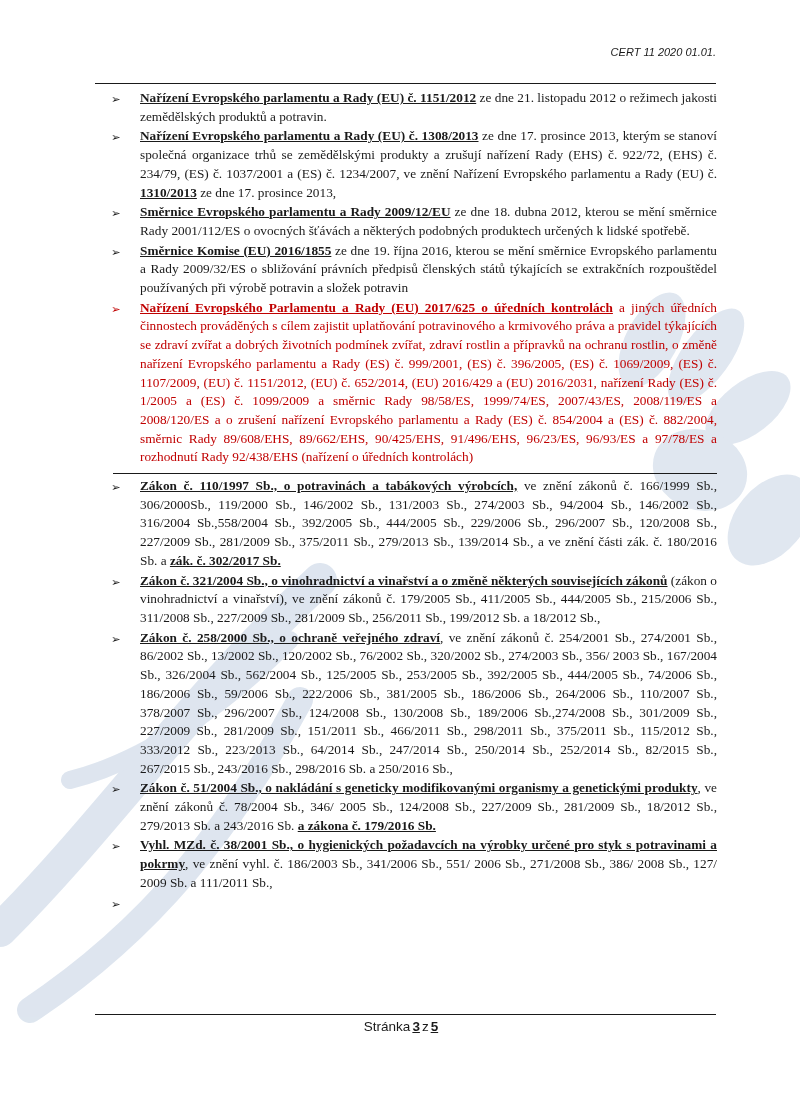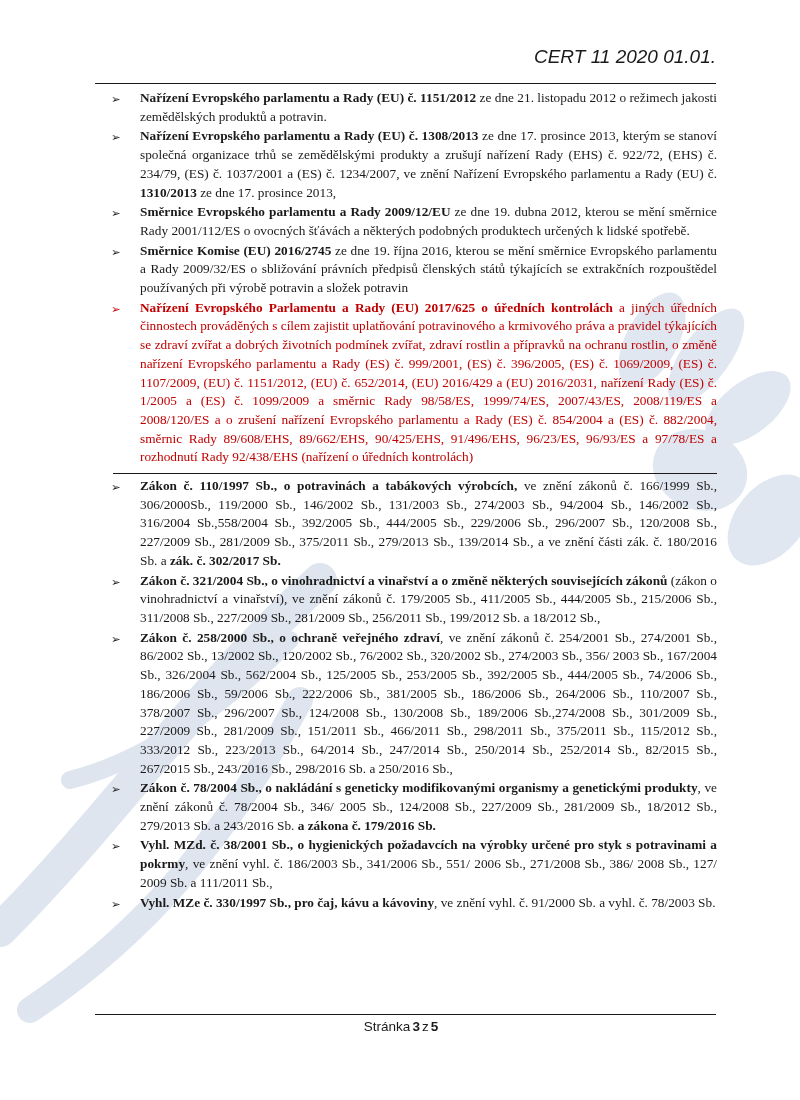--- a/index.html
+++ b/index.html
@@ -1,27 +1,27 @@
 <!DOCTYPE html>
 <html><head>
 <meta charset="utf-8">
 <style>
   html,body{margin:0;padding:0;background:#fff;}
   .page{position:relative;width:800px;height:1100px;background:#ffffff;overflow:hidden;color:#1a1a1a;}
   .watermark{position:absolute;inset:0;z-index:0;pointer-events:none;}
   .layer{position:relative;z-index:1;}
-  .doc-header{position:absolute;top:46px;right:84px;font-family:"Liberation Sans",sans-serif;font-style:italic;font-size:19px;color:#1a1a1a;}
+  .doc-header{position:absolute;top:46px;right:84px;font-family:"Liberation Sans",sans-serif;font-style:italic;font-size:11px;color:#1a1a1a;}
   .header-rule{position:absolute;top:83px;left:95px;width:621px;border-top:1.6px solid #1a1a1a;}
   .content{position:absolute;top:89px;left:95px;width:622px;font-family:"Liberation Serif",serif;font-size:13.3px;line-height:18.7px;text-align:justify;}
   ul.leg-list{list-style:none;margin:0;padding:0;}
   li.item{position:relative;padding-left:45px;margin:0 0 1px 0;}
   li.item .bullet{position:absolute;left:16px;top:1px;font-size:11.5px;font-family:"DejaVu Sans",sans-serif;color:#1a1a1a;}
   li.item.red{color:#C00000;}
   li.item.red .bullet{color:#C00000;}
-  strong{font-weight:bold;}
+  strong{font-weight:bold;text-decoration:underline;}
   .section-divider{border-top:1.4px solid #1a1a1a;margin:6px 0 3px 18px;}
   .footer-rule{position:absolute;left:95px;top:1014px;width:621px;border-top:1.6px solid #1a1a1a;}
   .footer-text{position:absolute;top:1019px;left:0;width:800px;text-align:center;font-family:"Liberation Sans",sans-serif;font-size:13.5px;color:#1a1a1a;}
   .footer-text span{margin:11px 2px;}
 </style>
 </head>
 <body>
 
 <div class="page">
 
@@ -41,32 +41,32 @@
   </svg>
 
   <div class="layer">
     <div class="doc-header">CERT 11 2020 01.01.</div>
     <div class="header-rule"></div>
 
     <div class="content">
       <ul class="leg-list">
           <li class="item"><span class="bullet">➢</span><span class="txt"><strong>Nařízení Evropského parlamentu a Rady (EU) č. 1151/2012</strong><span> ze dne 21. listopadu 2012 o režimech jakosti zemědělských produktů a potravin.</span></span></li>
           <li class="item"><span class="bullet">➢</span><span class="txt"><strong>Nařízení Evropského parlamentu a Rady (EU) č. 1308/2013</strong><span> ze dne 17. prosince 2013, kterým se stanoví společná organizace trhů se zemědělskými produkty a zrušují nařízení Rady (EHS) č. 922/72, (EHS) č. 234/79, (ES) č. 1037/2001 a (ES) č. 1234/2007, ve znění Nařízení Evropského parlamentu a Rady (EU) č. </span><strong>1310/2013</strong><span> ze dne 17. prosince 2013,</span></span></li>
-          <li class="item"><span class="bullet">➢</span><span class="txt"><strong>Směrnice Evropského parlamentu a Rady 2009/12/EU</strong><span> ze dne 19. dubna 2012, kterou se mění směrnice Rady 2001/112/ES o ovocných šťávách a některých podobných produktech určených k lidské spotřebě.</span></span></li>
-          <li class="item"><span class="bullet">➢</span><span class="txt"><strong>Směrnice Komise (EU) 2016/2745</strong><span> ze dne 19. října 2016, kterou se mění směrnice Evropského parlamentu a Rady 2009/32/ES o sbližování právních předpisů členských států týkajících se extrakčních rozpouštědel používaných při výrobě potravin a složek potravin</span></span></li>
+          <li class="item"><span class="bullet">➢</span><span class="txt"><strong>Směrnice Evropského parlamentu a Rady 2009/12/EU</strong><span> ze dne 18. dubna 2012, kterou se mění směrnice Rady 2001/112/ES o ovocných šťávách a některých podobných produktech určených k lidské spotřebě.</span></span></li>
+          <li class="item"><span class="bullet">➢</span><span class="txt"><strong>Směrnice Komise (EU) 2016/1855</strong><span> ze dne 19. října 2016, kterou se mění směrnice Evropského parlamentu a Rady 2009/32/ES o sbližování právních předpisů členských států týkajících se extrakčních rozpouštědel používaných při výrobě potravin a složek potravin</span></span></li>
           <li class="item red"><span class="bullet">➢</span><span class="txt"><strong>Nařízení Evropského Parlamentu a Rady (EU) 2017/625 o úředních kontrolách</strong><span> a jiných úředních činnostech prováděných s cílem zajistit uplatňování potravinového a krmivového práva a pravidel týkajících se zdraví zvířat a dobrých životních podmínek zvířat, zdraví rostlin a přípravků na ochranu rostlin, o změně nařízení Evropského parlamentu a Rady (ES) č. 999/2001, (ES) č. 396/2005, (ES) č. 1069/2009, (ES) č. 1107/2009, (EU) č. 1151/2012, (EU) č. 652/2014, (EU) 2016/429 a (EU) 2016/2031, nařízení Rady (ES) č. 1/2005 a (ES) č. 1099/2009 a směrnic Rady 98/58/ES, 1999/74/ES, 2007/43/ES, 2008/119/ES a 2008/120/ES a o zrušení nařízení Evropského parlamentu a Rady (ES) č. 854/2004 a (ES) č. 882/2004, směrnic Rady 89/608/EHS, 89/662/EHS, 90/425/EHS, 91/496/EHS, 96/23/ES, 96/93/ES a 97/78/ES a rozhodnutí Rady 92/438/EHS (nařízení o úředních kontrolách)</span></span></li>
         </ul>
       <div class="section-divider"></div>
       <ul class="leg-list">
           <li class="item"><span class="bullet">➢</span><span class="txt"><strong>Zákon č. 110/1997 Sb., o potravinách a tabákových výrobcích,</strong><span> ve znění zákonů č. 166/1999 Sb., 306/2000Sb., 119/2000 Sb., 146/2002 Sb., 131/2003 Sb., 274/2003 Sb., 94/2004 Sb., 146/2002 Sb., 316/2004 Sb.,558/2004 Sb., 392/2005 Sb., 444/2005 Sb., 229/2006 Sb., 296/2007 Sb., 120/2008 Sb., 227/2009 Sb., 281/2009 Sb., 375/2011 Sb., 279/2013 Sb., 139/2014 Sb., a ve znění části zák. č. 180/2016 Sb. a </span><strong>zák. č. 302/2017 Sb.</strong></span></li>
           <li class="item"><span class="bullet">➢</span><span class="txt"><strong>Zákon č. 321/2004 Sb., o vinohradnictví a vinařství a o změně některých souvisejících zákonů</strong><span> (zákon o vinohradnictví a vinařství), ve znění zákonů č. 179/2005 Sb., 411/2005 Sb., 444/2005 Sb., 215/2006 Sb., 311/2008 Sb., 227/2009 Sb., 281/2009 Sb., 256/2011 Sb., 199/2012 Sb. a 18/2012 Sb.,</span></span></li>
           <li class="item"><span class="bullet">➢</span><span class="txt"><strong>Zákon č. 258/2000 Sb., o ochraně veřejného zdraví</strong><span>, ve znění zákonů č. 254/2001 Sb., 274/2001 Sb., 86/2002 Sb., 13/2002 Sb., 120/2002 Sb., 76/2002 Sb., 320/2002 Sb., 274/2003 Sb., 356/ 2003 Sb., 167/2004 Sb., 326/2004 Sb., 562/2004 Sb., 125/2005 Sb., 253/2005 Sb., 392/2005 Sb., 444/2005 Sb., 74/2006 Sb., 186/2006 Sb., 59/2006 Sb., 222/2006 Sb., 381/2005 Sb., 186/2006 Sb., 264/2006 Sb., 110/2007 Sb., 378/2007 Sb., 296/2007 Sb., 124/2008 Sb., 130/2008 Sb., 189/2006 Sb.,274/2008 Sb., 301/2009 Sb., 227/2009 Sb., 281/2009 Sb., 151/2011 Sb., 466/2011 Sb., 298/2011 Sb., 375/2011 Sb., 115/2012 Sb., 333/2012 Sb., 223/2013 Sb., 64/2014 Sb., 247/2014 Sb., 250/2014 Sb., 252/2014 Sb., 82/2015 Sb., 267/2015 Sb., 243/2016 Sb., 298/2016 Sb. a 250/2016 Sb.,</span></span></li>
-          <li class="item"><span class="bullet">➢</span><span class="txt"><strong>Zákon č. 78/2004 Sb., o nakládání s geneticky modifikovanými organismy a genetickými produkty</strong><span>, ve znění zákonů č. 78/2004 Sb., 346/ 2005 Sb., 124/2008 Sb., 227/2009 Sb., 281/2009 Sb., 18/2012 Sb., 279/2013 Sb. a 243/2016 Sb. </span><strong>a zákona č. 179/2016 Sb.</strong></span></li>
+          <li class="item"><span class="bullet">➢</span><span class="txt"><strong>Zákon č. 51/2004 Sb., o nakládání s geneticky modifikovanými organismy a genetickými produkty</strong><span>, ve znění zákonů č. 78/2004 Sb., 346/ 2005 Sb., 124/2008 Sb., 227/2009 Sb., 281/2009 Sb., 18/2012 Sb., 279/2013 Sb. a 243/2016 Sb. </span><strong>a zákona č. 179/2016 Sb.</strong></span></li>
           <li class="item"><span class="bullet">➢</span><span class="txt"><strong>Vyhl. MZd. č. 38/2001 Sb., o hygienických požadavcích na výrobky určené pro styk s potravinami a pokrmy</strong><span>, ve znění vyhl. č. 186/2003 Sb., 341/2006 Sb., 551/ 2006 Sb., 271/2008 Sb., 386/ 2008 Sb., 127/ 2009 Sb. a 111/2011 Sb.,</span></span></li>
-          <li class="item"><span class="bullet">➢</span><span class="txt"><strong>Vyhl. MZe č. 330/1997 Sb., pro čaj, kávu a kávoviny</strong><span>, ve znění vyhl. č. 91/2000 Sb. a vyhl. č. 78/2003 Sb.</span></span></li>
+          <li class="item"><span class="bullet">➢</span></li>
         </ul>
     </div>
 
     <div class="footer-rule"></div>
     <div class="footer-text">
       <span>Stránka</span><strong>3</strong><span>z</span><strong>5</strong>
     </div>
   </div>
 </div>
 

